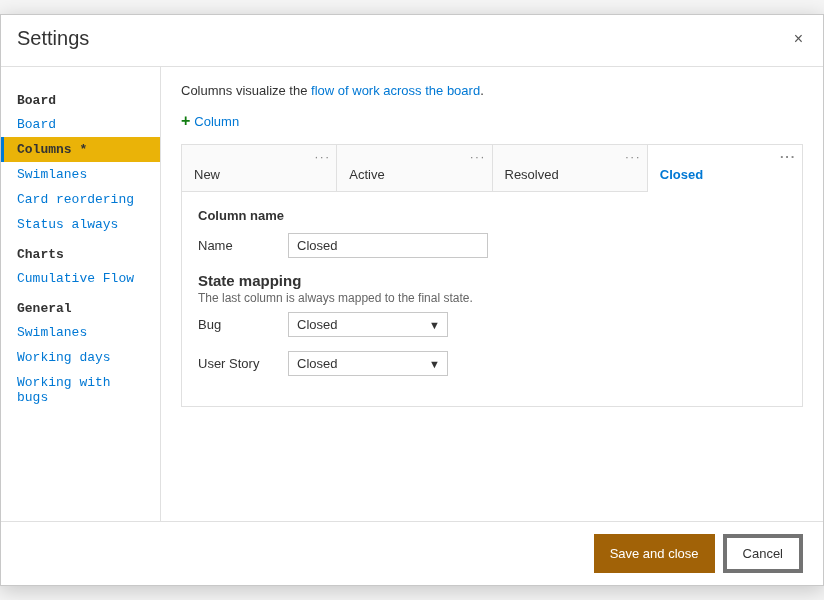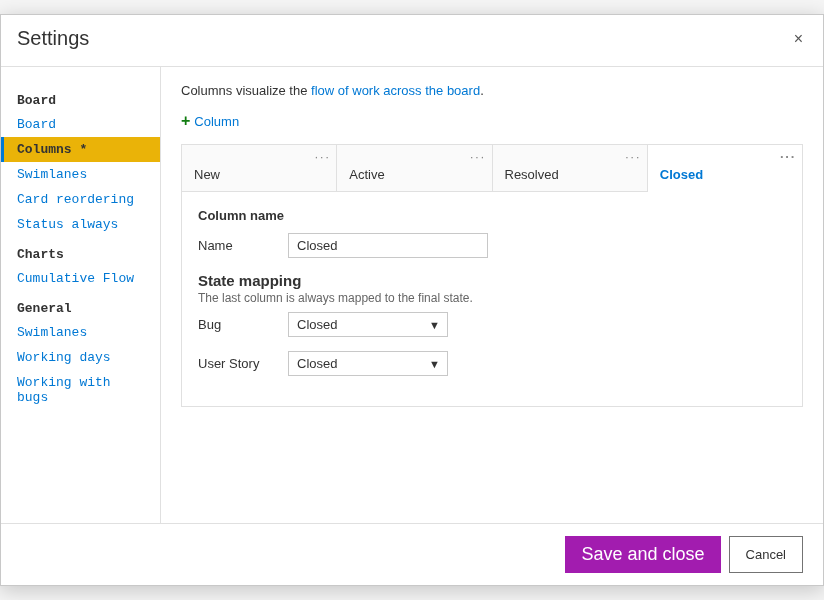--- a/index.html
+++ b/index.html
@@ -217,31 +217,31 @@
     }
     .dialog-footer {
       padding: 12px 20px;
       display: flex;
       justify-content: flex-end;
       gap: 8px;
       border-top: 1px solid #e0e0e0;
       background: #fff;
     }
     .btn-primary {
-      background: #a21caf;
+      background: #a16207;
       color: #fff;
       border: none;
       padding: 8px 16px;
-      font-size: 18px;
+      font-size: 13px;
       cursor: pointer;
     }
     .btn-secondary {
       background: #fff;
       color: #333;
-      border: 1px solid #737373;
+      border: 4px solid #737373;
       padding: 8px 16px;
       font-size: 13px;
       cursor: pointer;
     }
     .scrollbar-area {
       max-height: 260px;
       overflow-y: auto;
     }
   </style>
 </head>

